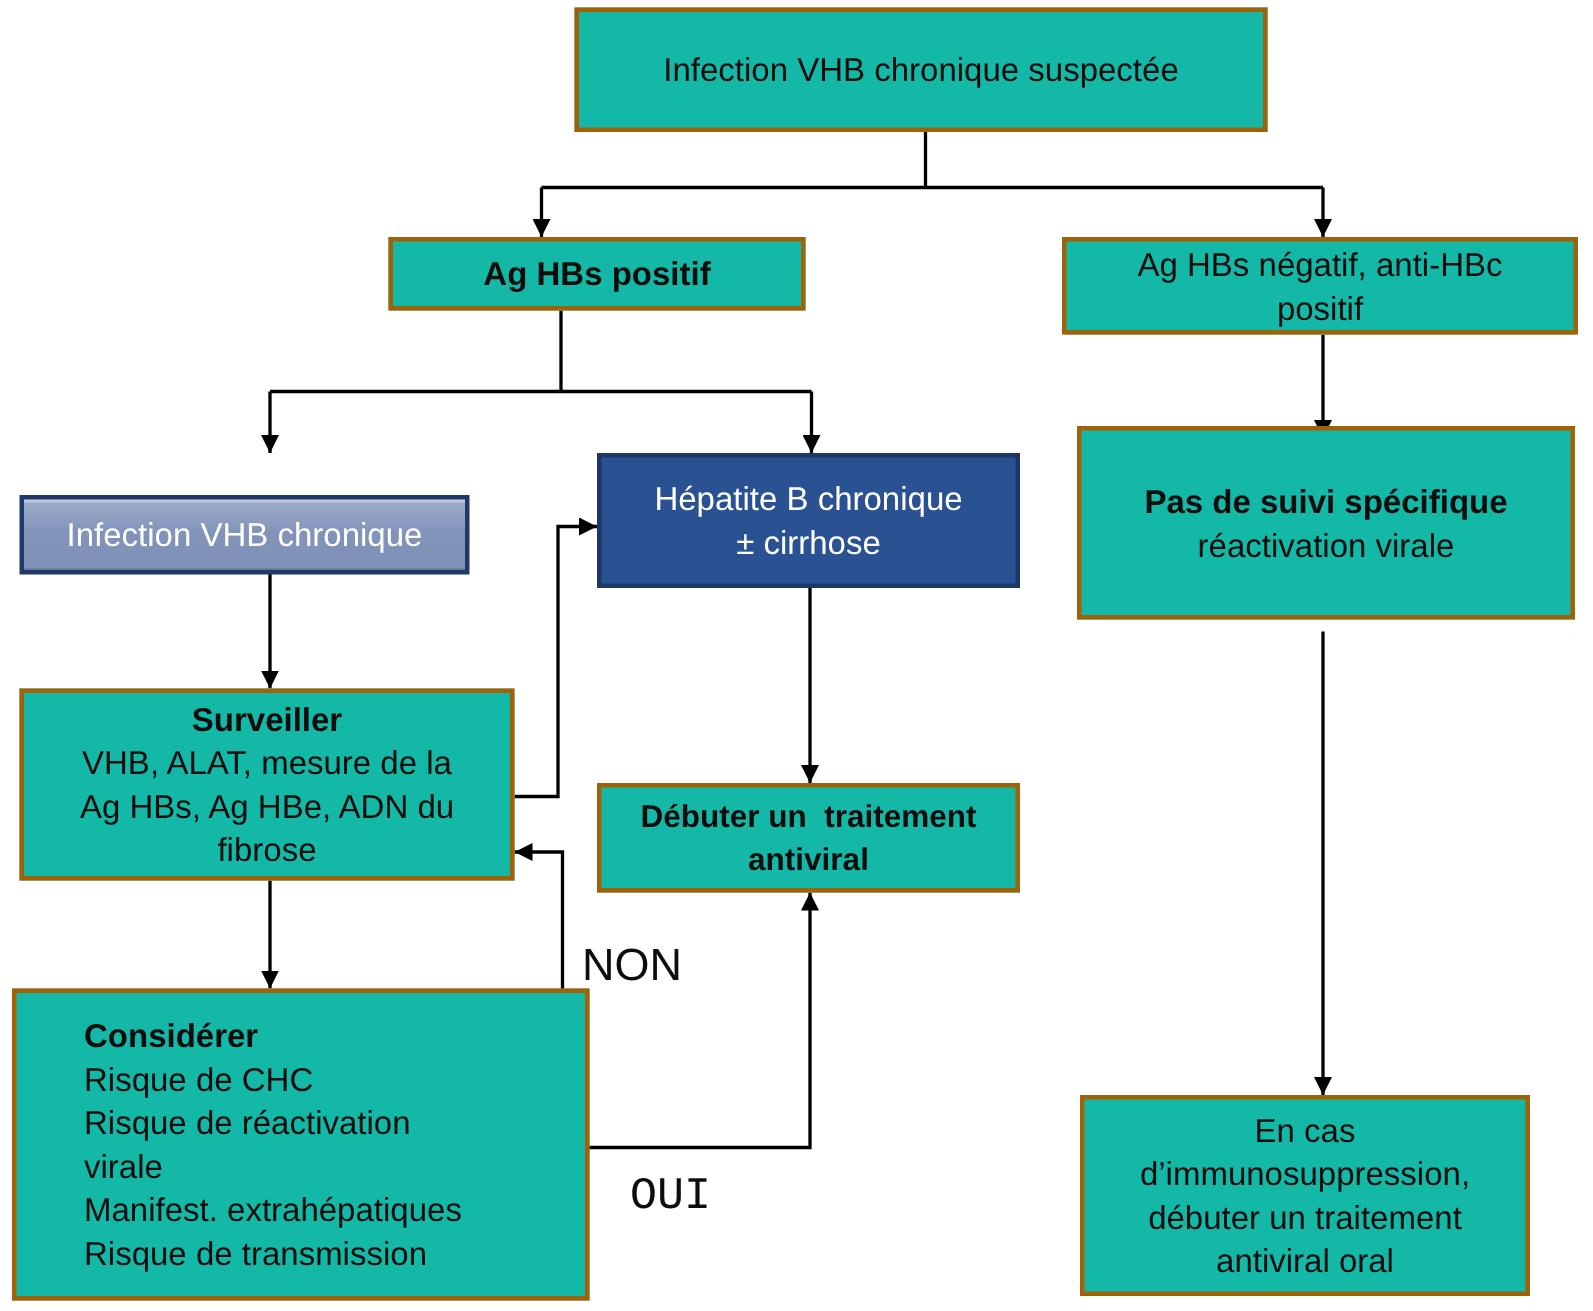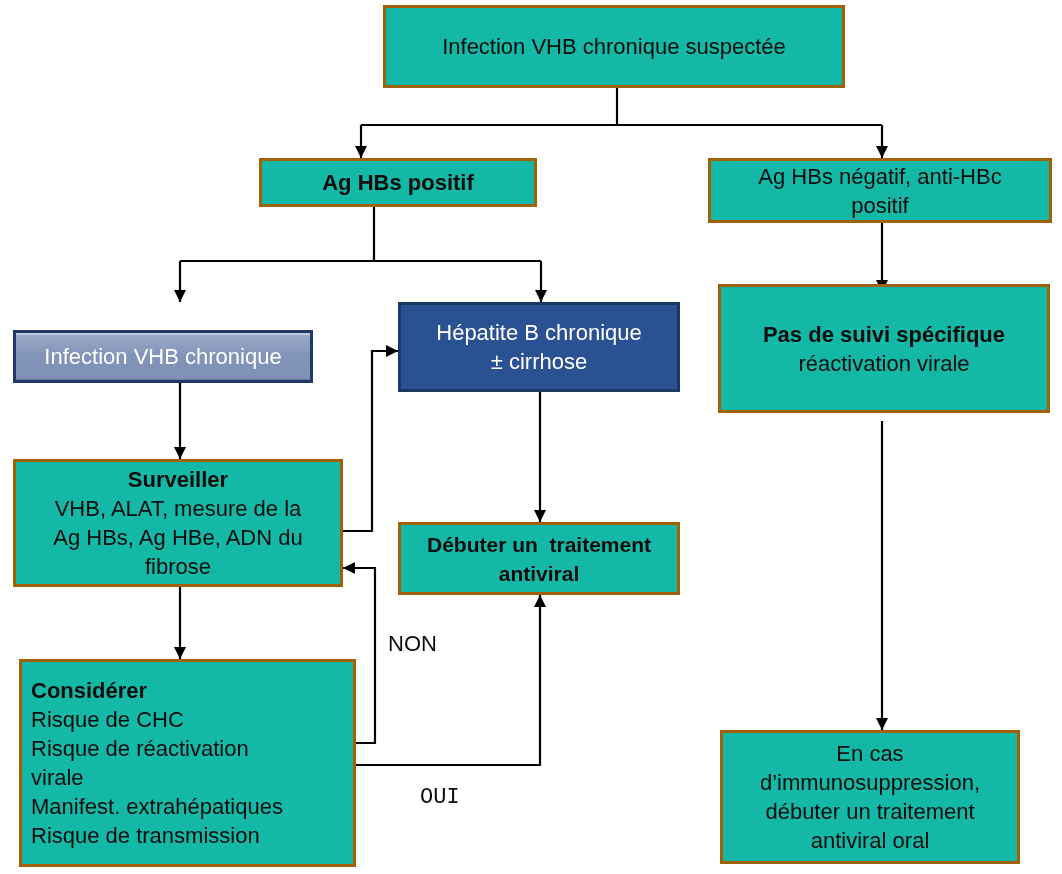--- a/index.html
+++ b/index.html
@@ -26,30 +26,30 @@
     border:3px solid #21386b;
     box-shadow:inset 0 2px 0 rgba(255,255,255,0.35), inset 0 -1px 0 rgba(0,0,0,0.18);
     margin-top:28px;
   }
   #n-chronic-hepatitis{
     left:398px;top:302px;width:282px;height:90px;color:#ffffff;
     background:#2a5191;border:3px solid #1e3864;
   }
 
   #n-monitor{left:13px;top:459px;width:330px;height:128px;}
-  #n-consider{left:19px;top:659px;width:337px;height:208px;align-items:stretch;}
+  #n-consider{left:8px;top:659px;width:385px;height:208px;align-items:stretch;padding-left:36px;}
   #n-consider .title{text-align:center;}
   #n-consider .line{text-align:left;padding-left:9px;}
 
   #n-treat{left:398px;top:522px;width:282px;height:73px;font-weight:bold;font-size:21px;}
 
   #n-nofollow{left:718px;top:284px;width:332px;height:129px;}
   #n-immuno{left:720px;top:730px;width:300px;height:134px;}
 
-  .edge-label{position:absolute;font-size:22px;line-height:24px;background:#ffffff;padding:0 2px;}
+  .edge-label{position:absolute;font-size:30px;line-height:24px;background:#ffffff;padding:0 2px;}
   #lbl-non{left:386px;top:632px;}
   #lbl-oui{left:418px;top:786px;font-family:Liberation Mono, monospace;}
 </style>
 </head>
 <body>
 
 <div id="canvas">
 
   <svg class="arrows" viewBox="0 0 1062 874" xmlns="http://www.w3.org/2000/svg">
     <defs>

